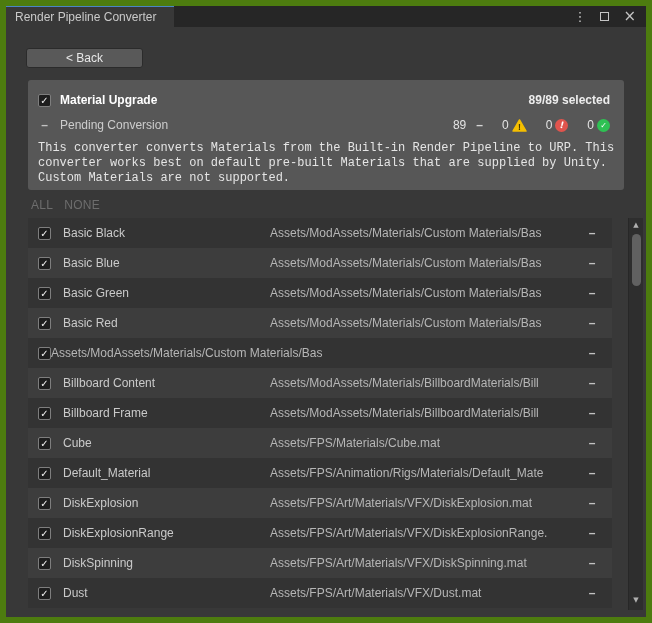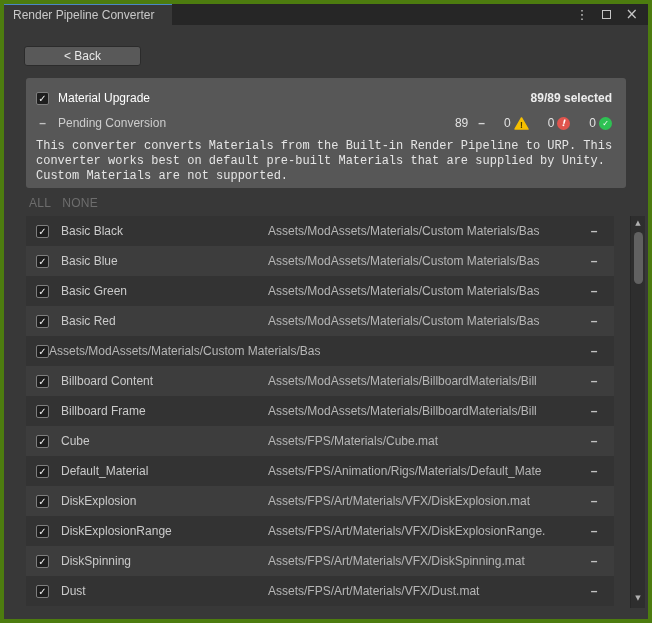--- a/index.html
+++ b/index.html
@@ -1,19 +1,19 @@
 <!DOCTYPE html>
 <html><head>
 <meta charset="utf-8">
 <style>
   html,body { margin:0; padding:0; background:#1b1b1b; }
   * { box-sizing:border-box; }
   .window {
     width:652px; height:623px;
-    border:4px solid #4d7c0f;
+    border:6px solid #4d7c0f;
     background:#383838;
     font-family:"Liberation Sans", sans-serif;
     font-size:12px;
     position:relative;
     overflow:hidden;
   }
   
   .titlebar { height:21px; background:#262626; display:flex; align-items:stretch; }
   .tab {
     width:168px; background:#383838; color:#c9c9c9;
@@ -37,21 +37,21 @@
     margin:12px 22px 0 22px; height:110px; background:#575757;
     border-radius:3px; padding:13px 14px 0 10px;
   }
   .prow { display:flex; align-items:center; }
   .checkbox {
     width:13px; height:13px; background:#1e1e1e; border:1px solid #7e7e7e;
     border-radius:2px; display:inline-flex; align-items:center; justify-content:center;
     color:#f0f0f0; font-size:10px; font-family:"DejaVu Sans", sans-serif;
     flex:0 0 auto; cursor:pointer;
   }
-  .conv-name { margin-left:9px; font-weight:normal; color:#ffffff; }
+  .conv-name { margin-left:9px; font-weight:bold; color:#ffffff; }
   .sel-summary { margin-left:auto; font-weight:bold; color:#ededed; }
   .prow2 { margin-top:11px; color:#cdcdcd; }
   .fold-dash { width:13px; text-align:center; color:#c2c2c2; font-weight:bold; cursor:pointer; }
   .pending-label { margin-left:9px; }
   .counts { margin-left:auto; display:flex; align-items:center; gap:10px; color:#e3e3e3; }
   .counts .grp { display:flex; align-items:center; gap:3px; margin-left:9px; }
   .mini-dash { color:#d5d5d5; font-weight:bold; }
   .err-ic, .ok-ic {
     width:13px; height:13px; border-radius:50%;
     display:inline-flex; align-items:center; justify-content:center;

